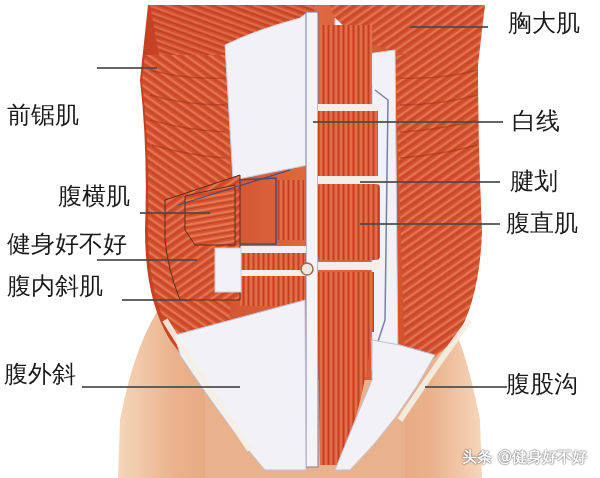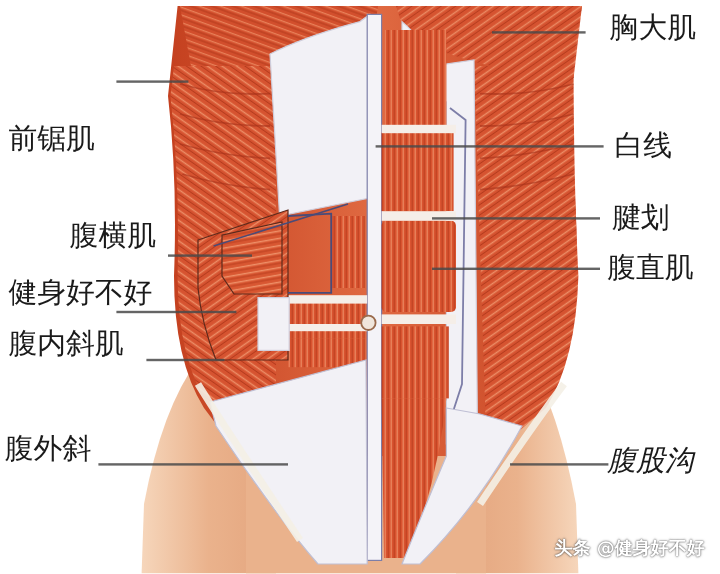--- a/index.html
+++ b/index.html
@@ -7,21 +7,21 @@
       width: 600px; height: 478px; overflow: hidden; background: #ffffff;
       font-family: "DejaVu Sans", sans-serif; position: relative;
     }
     #stage { position: absolute; left: 0; top: 0; width: 600px; height: 478px; }
     svg.anat { position: absolute; left: 0; top: 0; }
     .label {
       position: absolute; color: #1a1a1a; font-size: 24px; line-height: 28px;
       white-space: nowrap; letter-spacing: 0px;
     }
     .label.two { line-height: 28px; text-align: center; }
-    .label.center { text-align: left; font-style: italic; }
+    .label.center { text-align: left; }
     .leader { position: absolute; height: 2px; background: #4a4a4a; opacity: 0.85; }
     .watermark {
       position: absolute; color: #ffffff; font-size: 15px; font-weight: bold;
       text-shadow: 0 0 2px rgba(0,0,0,0.55), 0 0 1px rgba(0,0,0,0.6);
       white-space: nowrap;
     }
   </style>
 </head>
 <body>
 

